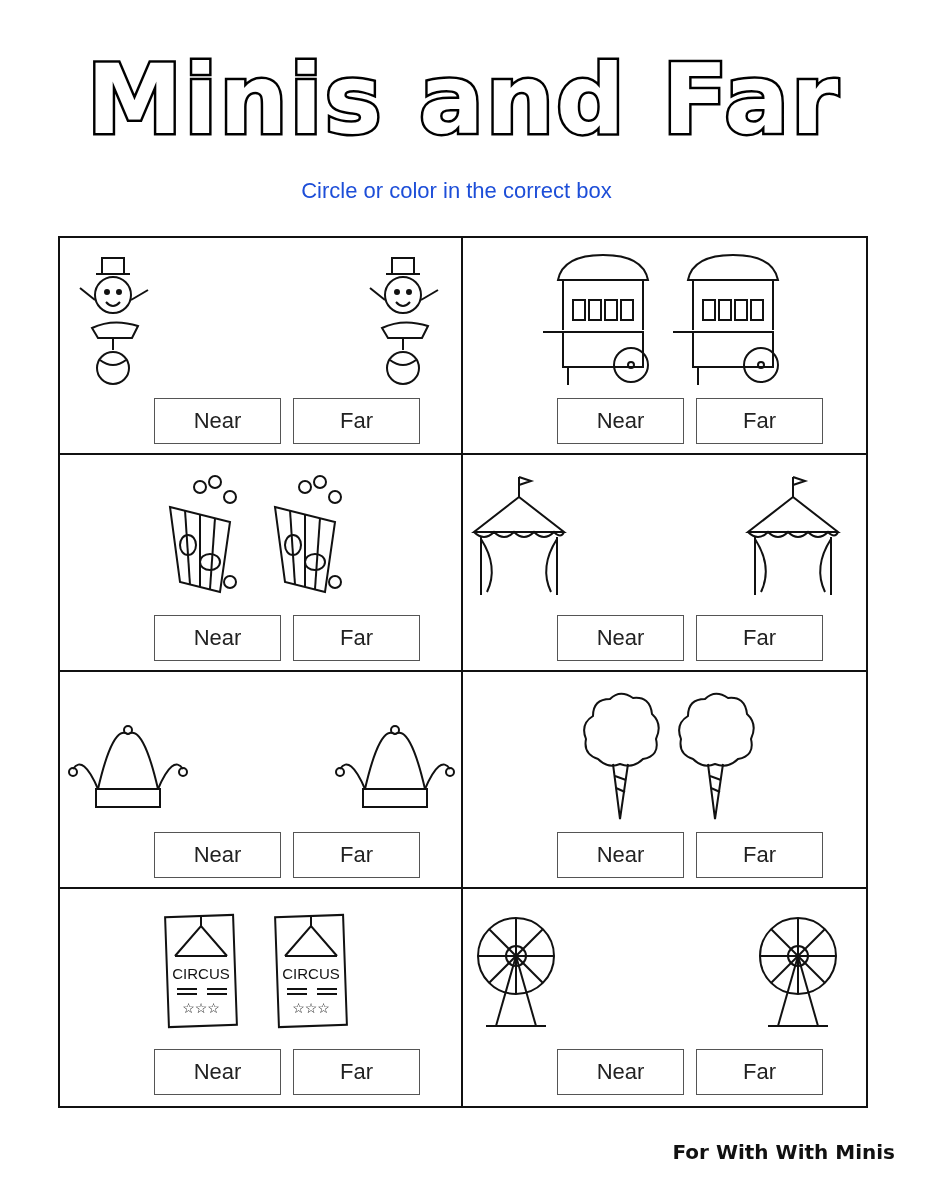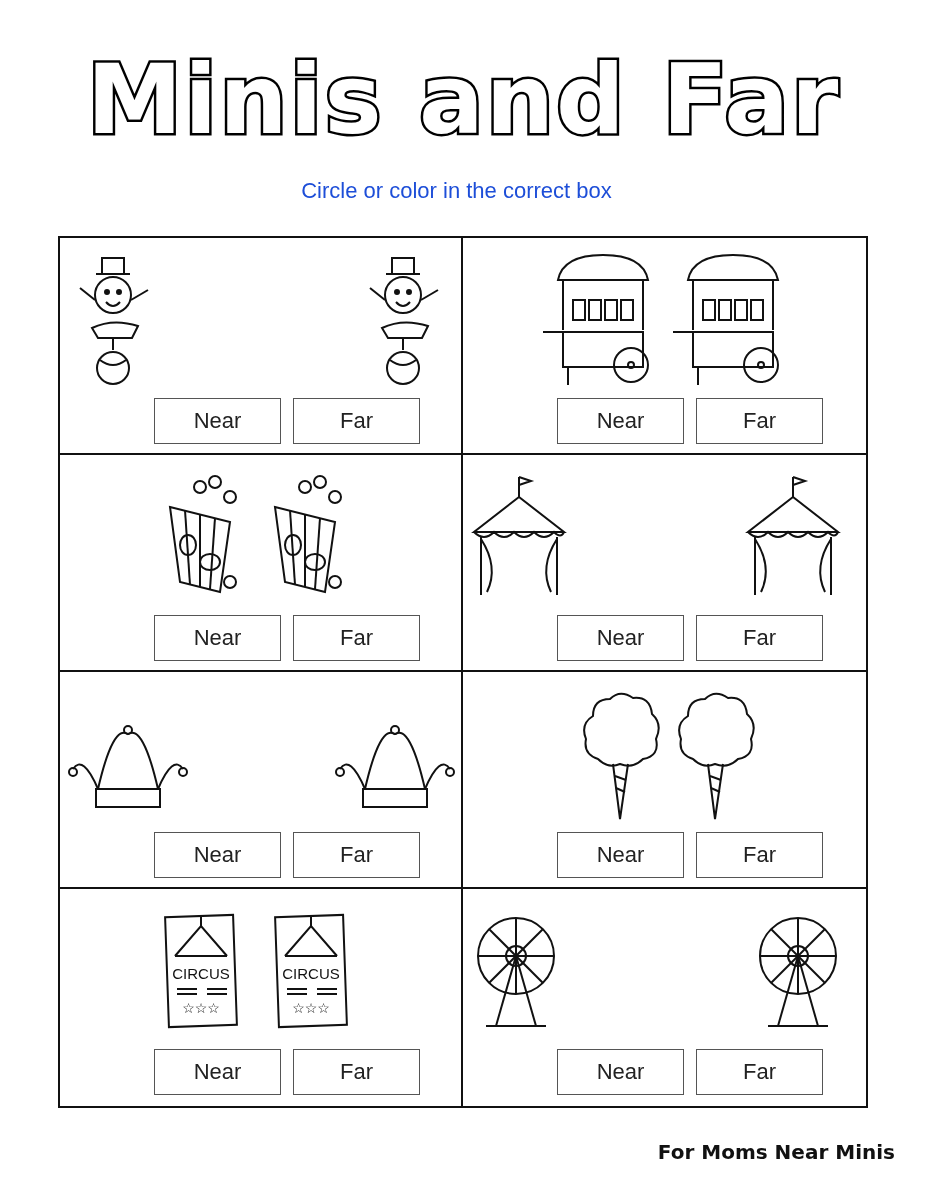--- a/index.html
+++ b/index.html
@@ -268,13 +268,13 @@
           <path d="M45 55 L65 125"></path>
           <line x1="15" y1="125" x2="75" y2="125"></line>
         </svg>
     </div>
     <div class="box near">Near</div>
     <div class="box far">Far</div>
   </div>
 
 </div>
 
-<div class="footer">For Moms Near Minis</div>
+<div class="footer">For With With Minis</div>
 
 </body></html>

